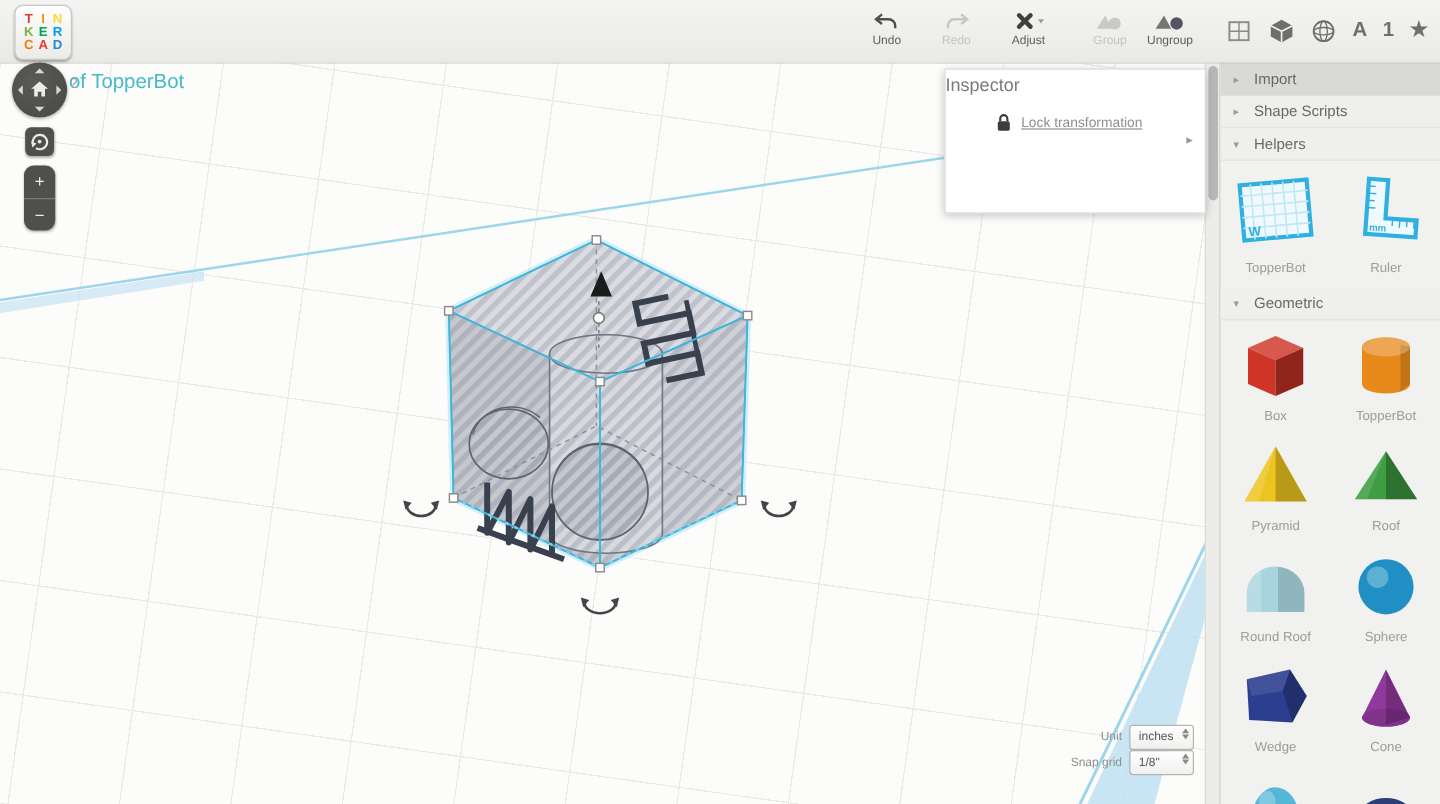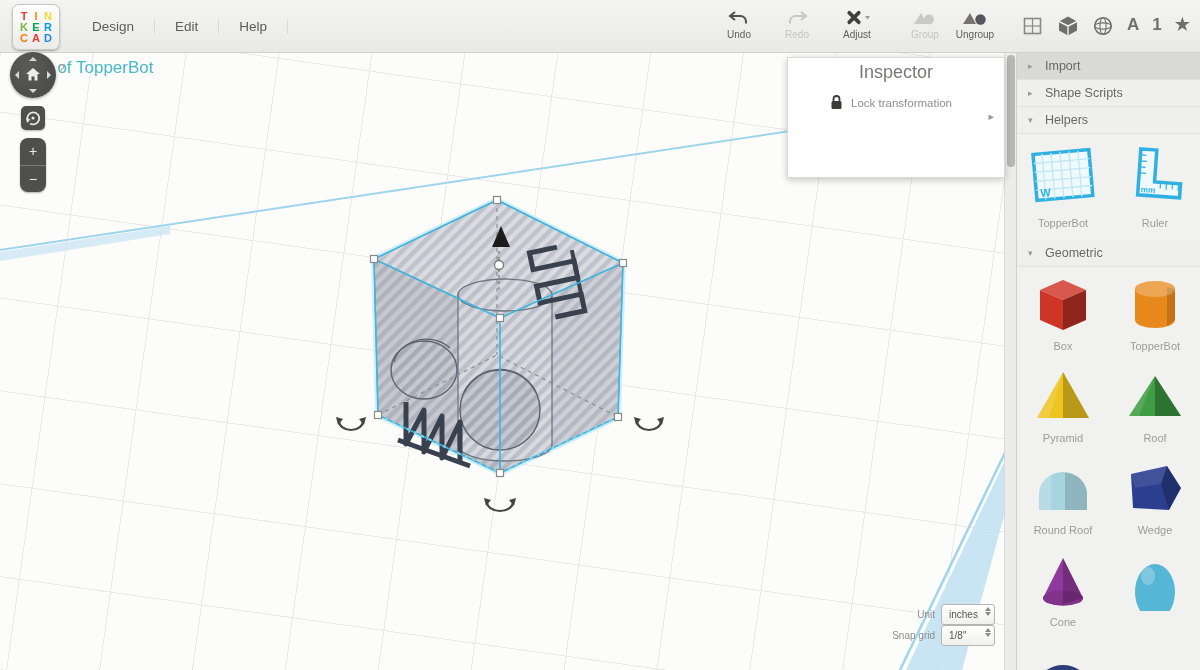--- a/index.html
+++ b/index.html
@@ -53,32 +53,32 @@
     background:#4f4f4d;box-shadow:0 1px 2px rgba(0,0,0,.3);z-index:40;display:flex;align-items:center;justify-content:center;}
   .zoom-pill{position:absolute;left:20px;top:138px;width:26px;height:54px;border-radius:8px;
     background:#4f4f4d;box-shadow:0 1px 2px rgba(0,0,0,.3);z-index:40;color:#ececea;
     display:flex;flex-direction:column;text-align:center;font-size:14px;}
   .zoom-pill div{flex:1;line-height:27px;}
   .zoom-pill .zin{border-bottom:1px solid rgba(255,255,255,.25);}
 
   
   .inspector{position:absolute;left:787px;top:57px;width:216px;height:119px;background:#fff;
     border:1px solid #d8d8d6;box-shadow:0 2px 7px rgba(0,0,0,.22);z-index:45;}
-  .insp-title{height:26px;line-height:28px;text-align:center;font-size:18px;color:#7a7a78;}
+  .insp-title{height:26px;line-height:28px;text-align:left;font-size:15px;color:#7a7a78;}
   .swatches{display:flex;align-items:center;justify-content:center;gap:10px;margin-top:4px;}
   .sw-color{width:46px;height:31px;border-radius:3px;background:linear-gradient(#ee1c23,#d1141a);
     box-shadow:inset 0 -3px 0 rgba(0,0,0,.18);color:#fff;font-size:10px;font-weight:bold;
     display:flex;align-items:flex-end;justify-content:center;padding-bottom:5px;box-sizing:border-box;}
   .sw-hole{width:54px;height:37px;border-radius:4px;border:2px solid #a6dcea;box-sizing:border-box;
     background:repeating-linear-gradient(45deg,#e9ebef 0 4px,#c8ccd5 4px 8px);
     box-shadow:0 0 5px rgba(80,190,220,.75);color:rgba(252,252,254,.92);font-size:10px;
     display:flex;align-items:center;justify-content:center;text-shadow:0 0 2px rgba(110,115,125,.9);}
   .insp-chevron{position:absolute;right:10px;top:52px;color:#9a9a98;font-size:11px;}
   .lockrow{margin-top:11px;display:flex;align-items:center;gap:8px;padding-left:42px;
-    font-size:11.5px;color:#8f8f8d;}
+    font-size:11.5px;color:#8f8f8d;text-decoration:underline;}
 
   
   .ctrl-row{position:absolute;display:flex;align-items:center;gap:6px;font-size:10px;color:#8e8e8c;z-index:35;}
   .row-unit{right:205px;top:604px;}
   .row-snap{right:205px;top:625px;}
   .selectbox{position:relative;width:54px;height:21px;border:1px solid #b5b5b3;border-radius:3px;
     background:linear-gradient(#fff,#f0f0ee);font-size:10px;color:#555553;
     display:flex;align-items:center;padding-left:7px;box-sizing:border-box;}
   .stepper{position:absolute;right:3px;top:2px;display:flex;flex-direction:column;gap:1px;}
   .stepper i{display:block;width:0;height:0;border-left:3px solid transparent;border-right:3px solid transparent;}
@@ -107,25 +107,20 @@
   <div class="logo">
     <span class="lg0">T</span>
     <span class="lg1">I</span>
     <span class="lg2">N</span>
     <span class="lg3">K</span>
     <span class="lg4">E</span>
     <span class="lg5">R</span>
     <span class="lg6">C</span>
     <span class="lg7">A</span>
     <span class="lg8">D</span>
-  </div>
-  <div class="menus">
-    <span class="menu">Design</span>
-    <span class="menu">Edit</span>
-    <span class="menu">Help</span>
   </div>
 
   <div class="tbtn bt-undo">
     <svg width="24" height="22" viewBox="0 0 24 18">
       <path d="M8 3 L3 7 L8 11" fill="none" stroke="#4f4f4d" stroke-width="2"></path>
       <path d="M3 7 H13.5 a5.5 5.5 0 0 1 5.5 5.5 V14.5" fill="none" stroke="#4f4f4d" stroke-width="2"></path>
     </svg>
     <span class="lbl">Undo</span>
   </div>
   <div class="tbtn bt-redo disabled">
@@ -448,20 +443,27 @@
 
     <div class="tile">
       <svg width="64" height="60" viewBox="0 0 64 58">
         <path d="M8,50 V34 A24,22 0 0 1 56,34 V50 Z" fill="#a7d4de"></path>
         <path d="M34,12.5 A24,22 0 0 1 56,34 V50 H34 Z" fill="rgba(0,0,0,0.14)"></path>
         <path d="M8,50 V34 A24,22 0 0 1 20,15 L20,50 Z" fill="rgba(255,255,255,0.2)"></path>
       </svg>
       <div class="lbl">Round Roof</div>
     </div>
 
+    <div class="tile">
+      <svg width="64" height="60" viewBox="0 0 64 58">
+        <circle cx="32" cy="29" r="23" fill="#2090c4"></circle>
+        <circle cx="25" cy="21" r="9" fill="rgba(255,255,255,0.28)"></circle>
+      </svg>
+      <div class="lbl">Sphere</div>
+    </div>
 
     <div class="tile">
       <svg width="64" height="60" viewBox="0 0 64 58">
         <polygon points="8,14 44,6 58,28 46,50 10,48" fill="#2c3e8f"></polygon>
         <polygon points="44,6 58,28 46,50 38,24" fill="rgba(0,0,0,0.24)"></polygon>
         <polygon points="8,14 44,6 38,24 12,28" fill="rgba(255,255,255,0.1)"></polygon>
       </svg>
       <div class="lbl">Wedge</div>
     </div>
 

